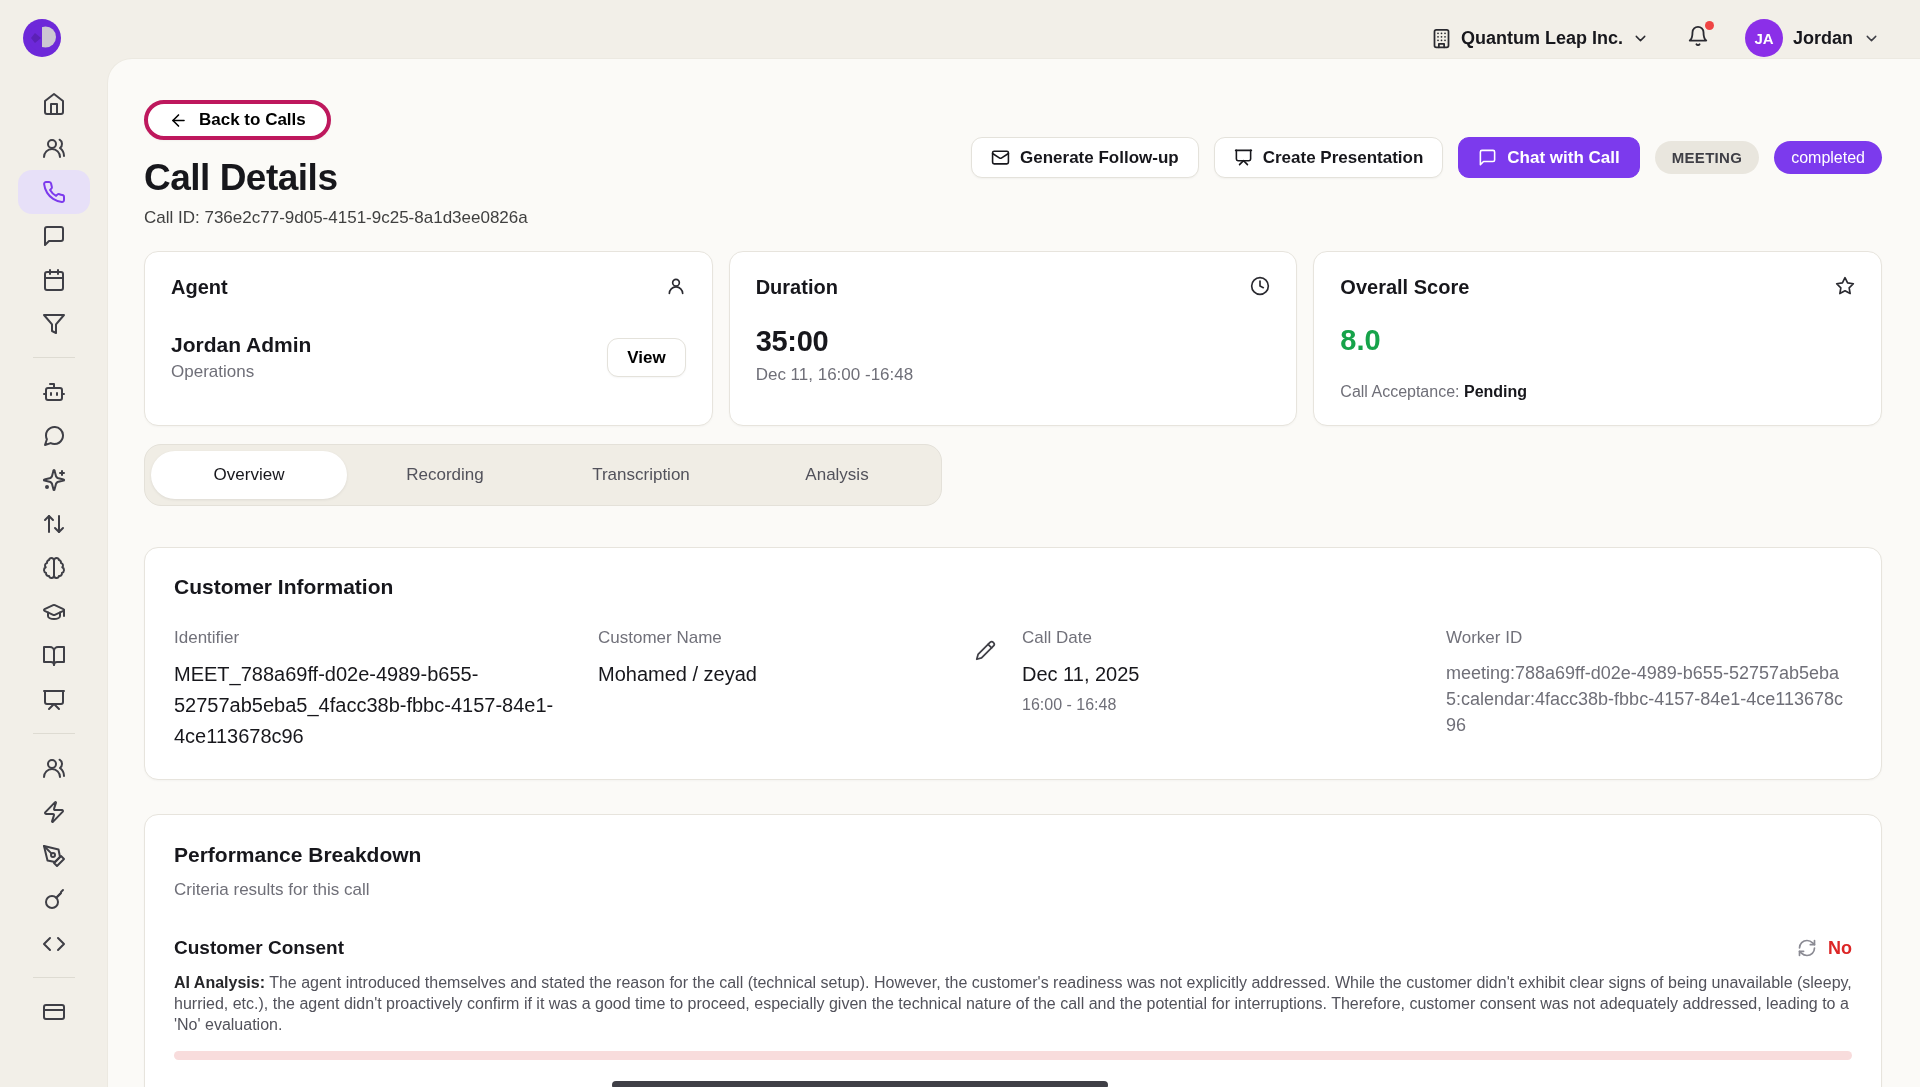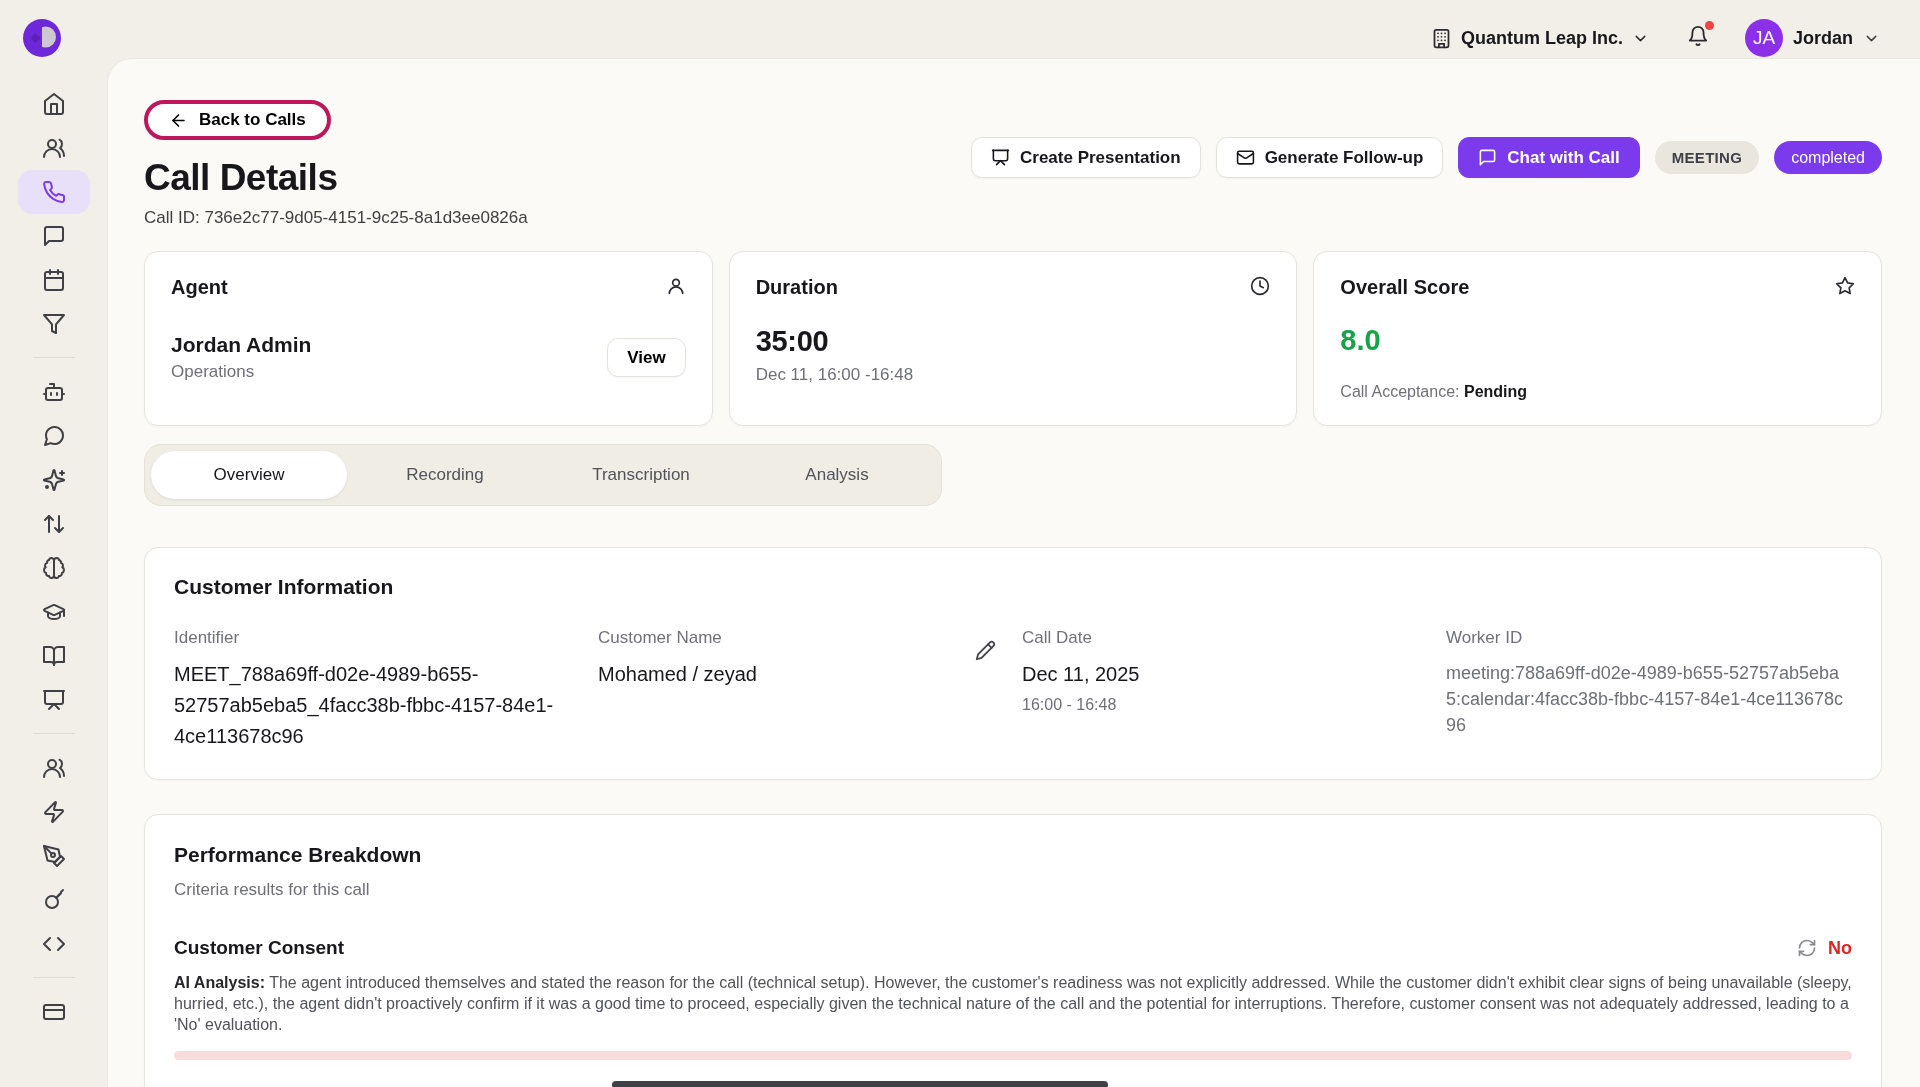--- a/index.html
+++ b/index.html
@@ -11,21 +11,21 @@
   .topbar { height:59px; display:flex; align-items:center; padding:17px 40px 0 22px; }
   .logo { width:40px; height:40px; flex:0 0 auto; cursor:pointer; }
   .topbar-spacer { flex:1; }
   .org-switcher { display:flex; align-items:center; gap:9px; cursor:pointer; color:#17171C; }
   .org-switcher svg { color:#2A2A30; }
   .org-name { font-size:18px; font-weight:600; }
   .chev { color:#3F3F46; }
   .bell-wrap { position:relative; margin-left:38px; cursor:pointer; color:#2A2A30; }
   .bell-dot { position:absolute; top:-4px; right:-5px; width:9px; height:9px; border-radius:50%; background:#EF4444; }
   .user-menu { display:flex; align-items:center; gap:10px; margin-left:36px; cursor:pointer; }
-  .avatar { width:38px; height:38px; border-radius:50%; background:#8B2FE8; color:#fff; font-size:19px; font-weight:400; display:flex; align-items:center; justify-content:center; }
+  .avatar { width:38px; height:38px; border-radius:50%; background:#8B2FE8; color:#fff; font-size:15px; font-weight:700; display:flex; align-items:center; justify-content:center; }
   .user-name { font-size:18px; font-weight:600; }
 
   
   .layout { display:flex; height:1028px; }
   .sidebar { width:108px; flex:0 0 auto; display:flex; flex-direction:column; align-items:center; padding-top:23px; }
   .s-item { width:72px; height:44px; display:flex; align-items:center; justify-content:center; color:#3F3F46; cursor:pointer; border-radius:14px; }
   .s-item.active { background:#E7E0F8; color:#7C3AED; }
   .s-div { width:42px; height:1px; background:#DEDBD2; margin:11px 0 12px; }
   .main { flex:1; background:#FBFAF7; border-top-left-radius:24px; box-shadow:0 0 0 1px #ECE9E1; padding:0 38px 0 36px; position:relative; overflow:hidden; }
 
@@ -279,32 +279,32 @@
                 <path d="m12 19-7-7 7-7"></path>
               </svg>
             <span>Back to Calls</span>
           </button>
           <h1 class="page-title">Call Details</h1>
           <div class="call-id">Call ID: 736e2c77-9d05-4151-9c25-8a1d3ee0826a</div>
         </div>
         <div class="actions">
           <button class="btn btn-outline">
             <svg width="19" height="19" viewBox="0 0 24 24" fill="none" stroke="currentColor" stroke-width="2" stroke-linecap="round" stroke-linejoin="round">
+                <rect width="20" height="16" x="2" y="4" rx="2"></rect>
+                <path d="m22 7-8.97 5.7a1.94 1.94 0 0 1-2.06 0L2 7"></path>
+              </svg>
+            <span>Generate Follow-up</span>
+          </button>
+          <button class="btn btn-outline">
+            <svg width="19" height="19" viewBox="0 0 24 24" fill="none" stroke="currentColor" stroke-width="2" stroke-linecap="round" stroke-linejoin="round">
                 <path d="M2 3h20"></path>
                 <path d="M21 3v11a2 2 0 0 1-2 2H5a2 2 0 0 1-2-2V3"></path>
                 <path d="m7 21 5-5 5 5"></path>
               </svg>
             <span>Create Presentation</span>
-          </button>
-          <button class="btn btn-outline">
-            <svg width="19" height="19" viewBox="0 0 24 24" fill="none" stroke="currentColor" stroke-width="2" stroke-linecap="round" stroke-linejoin="round">
-                <rect width="20" height="16" x="2" y="4" rx="2"></rect>
-                <path d="m22 7-8.97 5.7a1.94 1.94 0 0 1-2.06 0L2 7"></path>
-              </svg>
-            <span>Generate Follow-up</span>
           </button>
           <button class="btn btn-purple">
             <svg width="19" height="19" viewBox="0 0 24 24" fill="none" stroke="currentColor" stroke-width="2" stroke-linecap="round" stroke-linejoin="round">
                 <path d="M21 15a2 2 0 0 1-2 2H7l-4 4V5a2 2 0 0 1 2-2h14a2 2 0 0 1 2 2z"></path>
               </svg>
             <span>Chat with Call</span>
           </button>
           <span class="badge badge-meeting">MEETING</span>
           <span class="badge badge-status">completed</span>
         </div>

